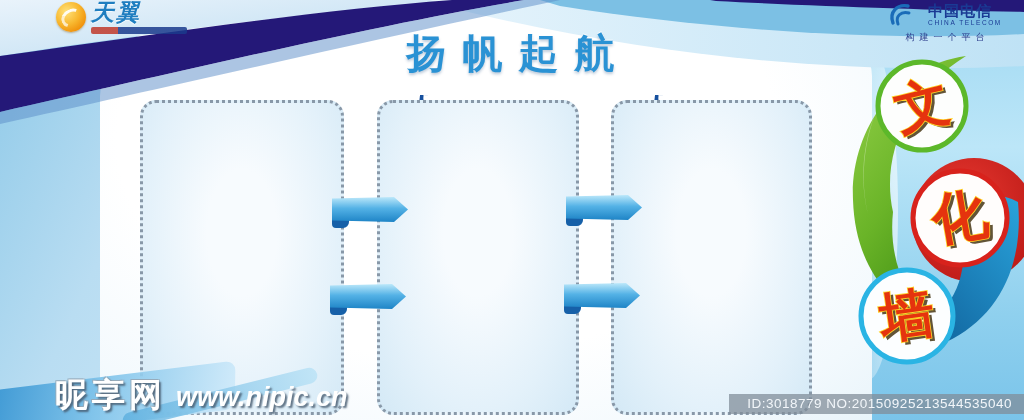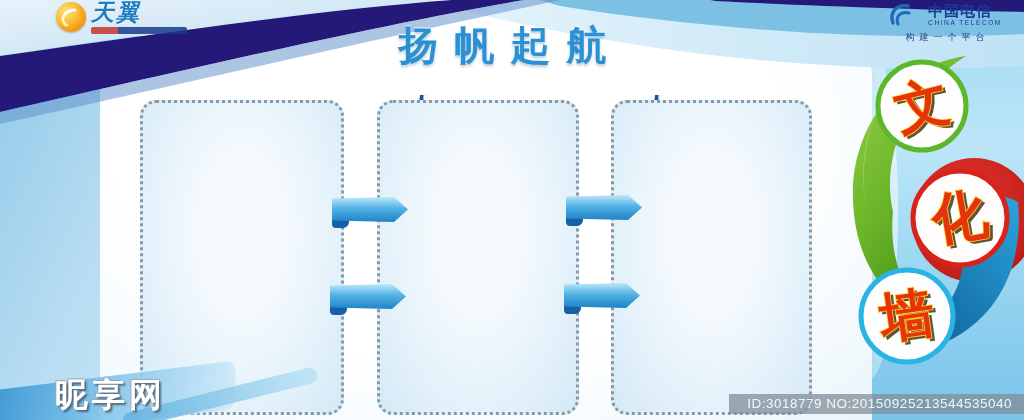--- a/index.html
+++ b/index.html
@@ -32,21 +32,21 @@
       background:linear-gradient(90deg,#c0392b 0 28%,#1a3a8c 28% 100%);}
   
   .ct-logo{position:absolute;left:874px;top:2px;width:142px;text-align:center;}
   .ct-row{display:flex;align-items:center;justify-content:center;gap:14px;}
   .ct-symbol{flex:none;}
   .ct-names{text-align:left;}
   .ct-cn{font-size:15px;font-weight:bold;color:#1a3a94;letter-spacing:1px;line-height:16px;}
   .ct-en{font-size:6.5px;color:#1a3a94;letter-spacing:1.6px;line-height:8px;}
   .ct-slogan{margin-top:3px;font-size:9px;letter-spacing:5px;color:#2a3a8a;text-indent:5px;}
   
-  .title{position:absolute;left:330px;top:10px;width:345px;margin:8px;text-align:center;
+  .title{position:absolute;left:330px;top:10px;width:345px;margin:16px;text-align:center;
       font-family:"DejaVu Sans",sans-serif;font-size:40px;font-weight:bold;letter-spacing:16px;
       color:#2a92d4;text-shadow:0 2px 3px rgba(10,60,120,.28),0 -1px 0 rgba(255,255,255,.9);}
   
   .step-label{position:absolute;height:32px;}
   .arrow-outer{position:relative;height:32px;background:#edf8fe;border-radius:6px;
       clip-path:polygon(0 0,calc(100% - 16px) 0,100% 50%,calc(100% - 16px) 100%,0 100%);
       filter:drop-shadow(1px 2px 1px rgba(40,90,140,.35));}
   .arrow-inner{position:absolute;left:2px;top:2px;right:2px;bottom:2px;
       background:linear-gradient(180deg,#a6dcf6 0%,#4fb0e4 45%,#2488c8 100%);border-radius:5px;
       clip-path:polygon(0 0,calc(100% - 15px) 0,100% 50%,calc(100% - 15px) 100%,0 100%);
@@ -211,17 +211,18 @@
       <text x="114" y="184" font-size="56" fill="#e5330e" stroke="#ffd428" stroke-width="1.6" paint-order="stroke" transform="rotate(-10 114 166)">化</text>
       <text x="64" y="285" font-size="54" fill="#3c2a06" opacity="0.8" transform="rotate(-8 61 264)">墙</text>
       <text x="61" y="282" font-size="54" fill="#e5330e" stroke="#ffd428" stroke-width="1.6" paint-order="stroke" transform="rotate(-8 61 264)">墙</text>
     </g>
   </svg>
 
   <div class="pencil-a"></div>
   <div class="pencil-b"></div>
   <div class="wm">
     <span class="wm-site">昵享网</span>
+    <span class="wm-url">www.nipic.cn</span>
   </div>
 
   <div class="idbar">ID:3018779 NO:20150925213544535040</div>
 
 </div>
 
 </body></html>

